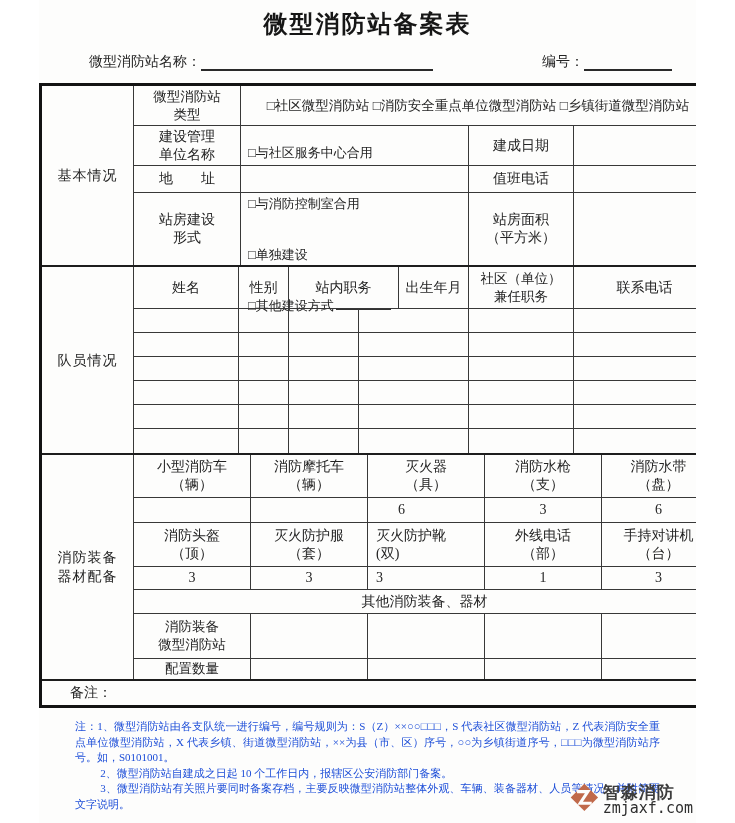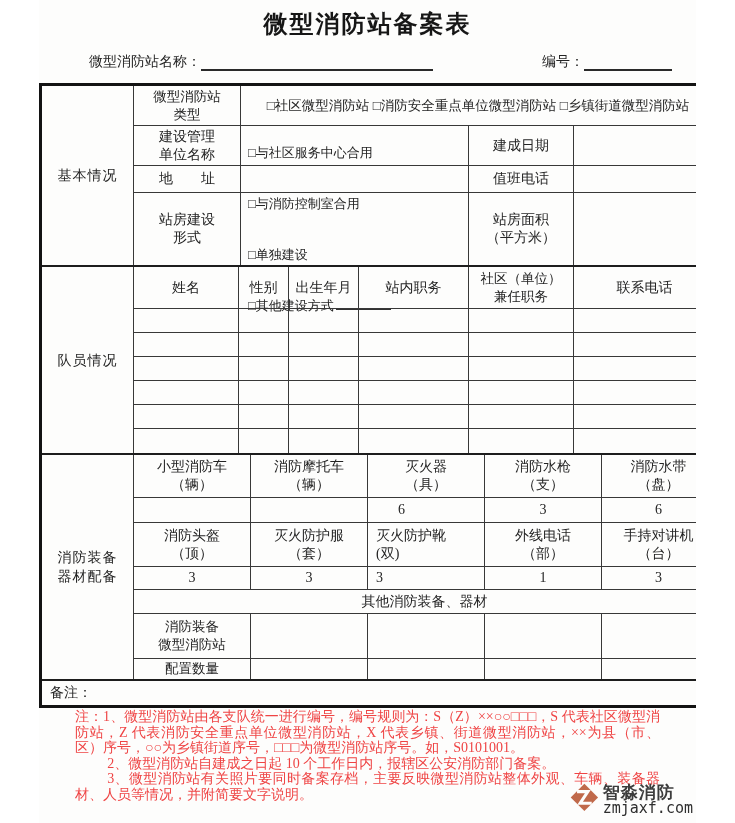--- a/index.html
+++ b/index.html
@@ -52,26 +52,26 @@
   .h-a1 { height:40px; } .h-a2 { height:40px; } .h-a3 { height:27px; } .h-a4 { height:72px; }
   .h-mh { height:42px; } .h-mr { height:24px; }
   .h-e1 { height:43px; } .h-ev1 { height:25px; } .h-e2 { height:44px; } .h-ev2 { height:23px; }
   .h-other { height:24px; } .h-ename { height:45px; } .h-eqty { height:20px; }
   .opts { font-size:13.5px; }
   .optlist { align-items:flex-start; text-align:left; padding-left:7px; font-size:13px; line-height:17px; justify-content:center;gap:34px; }
   .small2 { font-size:13.5px; }
   .val { font-family:"Liberation Serif","DejaVu Serif",serif; font-size:14px; }
   .left-pad8 { align-items:flex-start; text-align:left; padding-left:8px; }
   .left-pad30 { align-items:flex-start; text-align:left; padding-left:30px; }
-  .remarks-row { display:flex; height:24px; }
+  .remarks-row { display:flex; height:24px;margin-left:20px; }
   .remarks-cell { flex:1; display:flex; align-items:center; padding-left:8px; }
 
   .notes {
-    margin:1px 36px 0 36px; font-size:14px; line-height:15.5px;
-    color:#ef4444; text-align:justify;
+    margin:11px 36px 0 36px; font-size:11px; line-height:15.5px;
+    color:#1d4ed8; text-align:justify;
   }
   .notes p.indent { text-indent:2.3em; }
 
   .logo {
     position:absolute; right:3px; bottom:3px;
     display:flex; align-items:center; background:transparent;
   }
   .logo-txt { margin-left:2px; }
   .logo-name {
     font-family:"Liberation Sans","DejaVu Sans",sans-serif;
@@ -146,22 +146,22 @@
         </div>
       </div>
     </div>
 
     <div class="sec">
       <div class="sec-label">队员情况</div>
       <div class="sec-body">
         <div class="row h-mh">
           <div class="cell m1">姓名</div>
           <div class="cell m2">性别</div>
+          <div class="cell m4">站内职务</div>
           <div class="cell m3">出生年月</div>
-          <div class="cell m4">站内职务</div>
           <div class="cell m5 small2">
             <div>社区（单位）</div>
             <div>兼任职务</div>
           </div>
           <div class="cell flex1">联系电话</div>
         </div>
         <div class="row h-mr">
             <div class="cell m1"></div>
             <div class="cell m2"></div>
             <div class="cell m3"></div>

